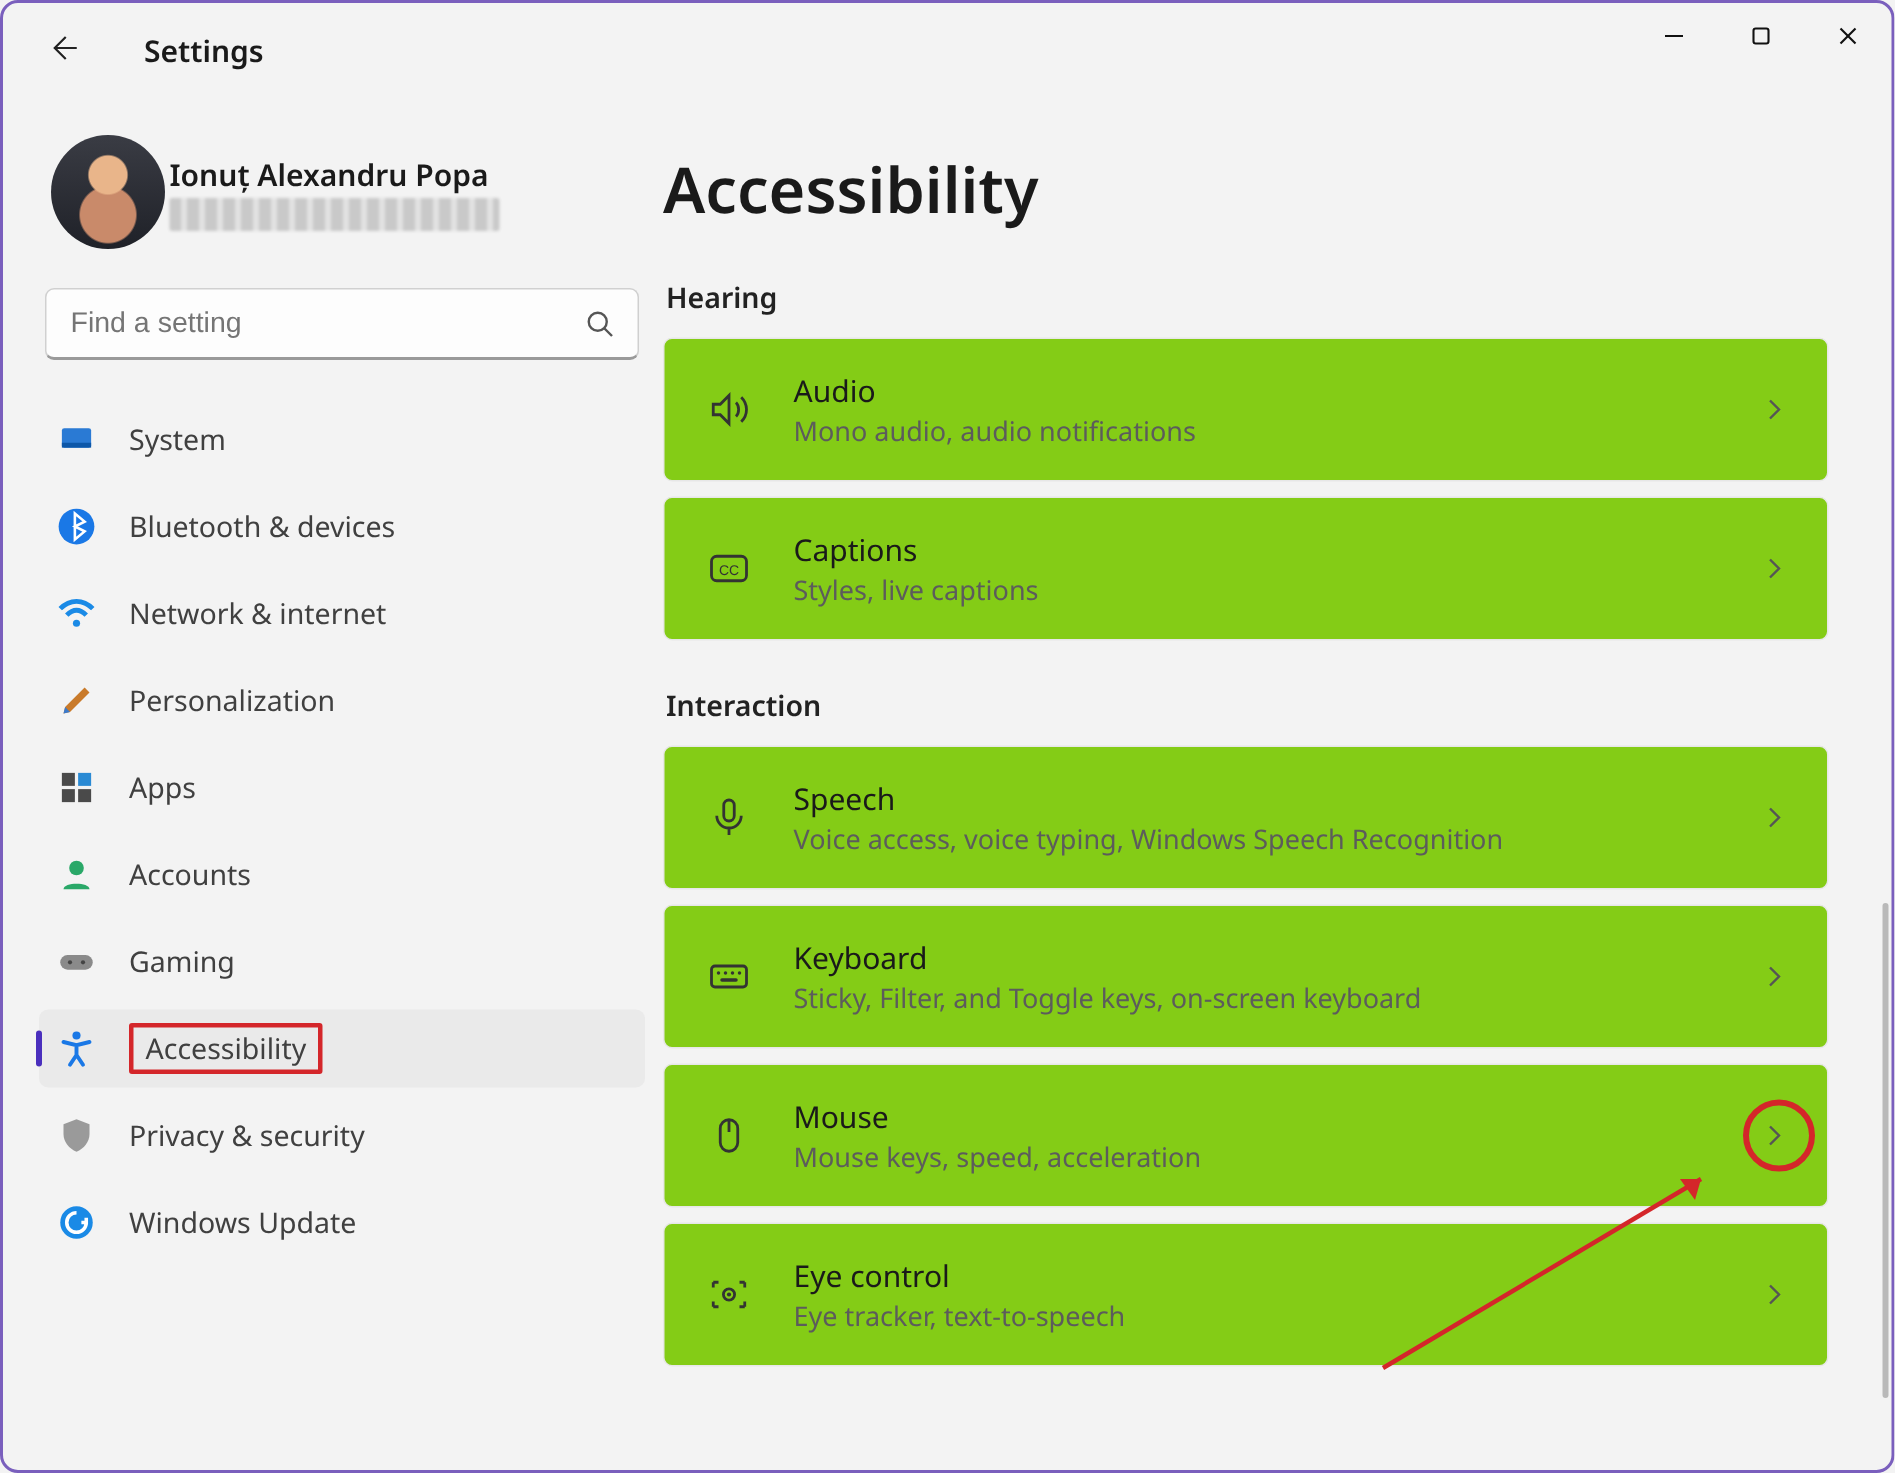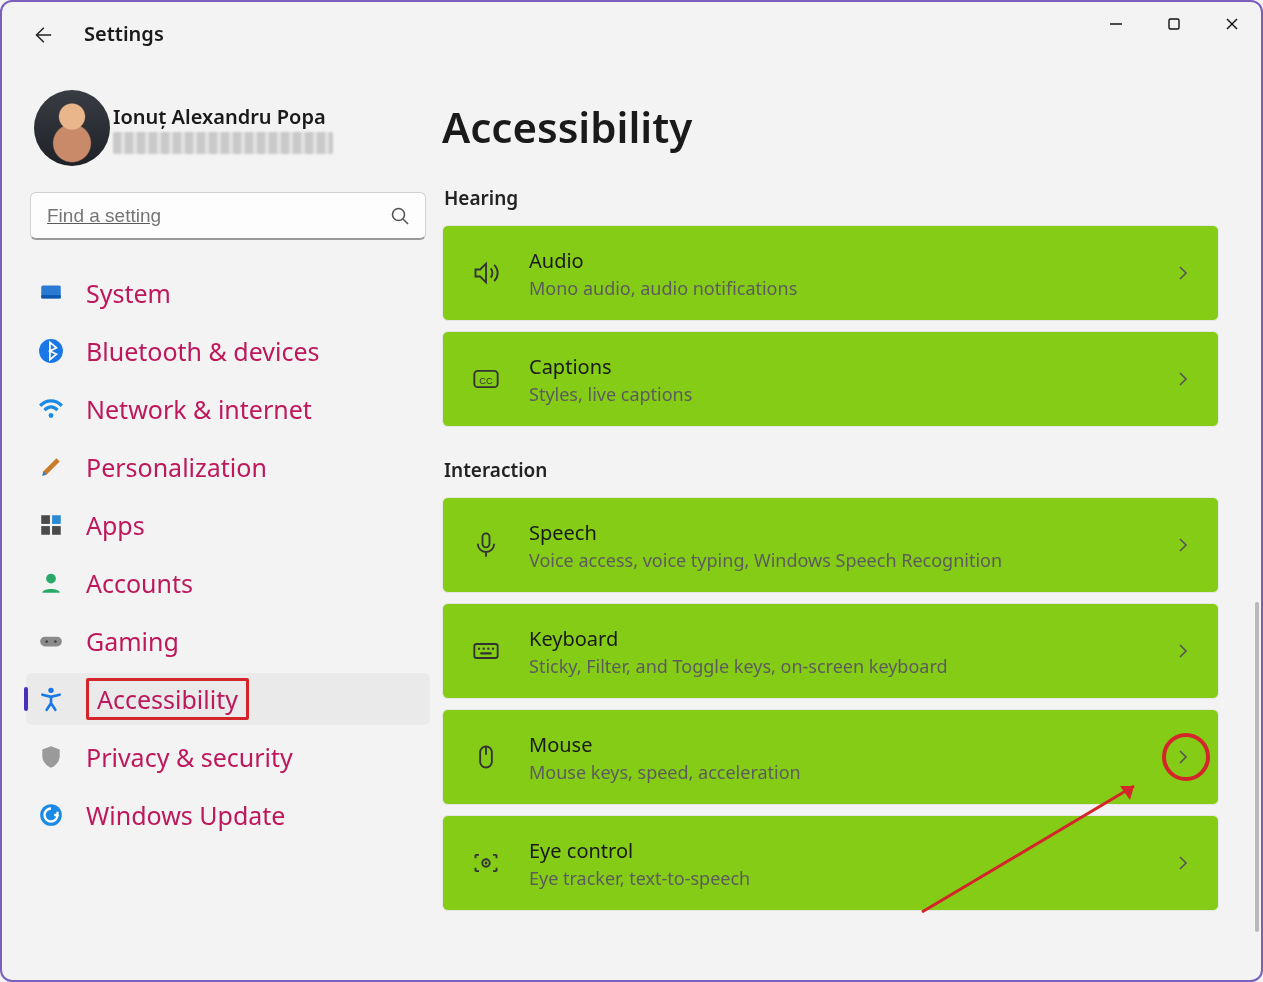--- a/index.html
+++ b/index.html
@@ -32,22 +32,22 @@
     width: 58px; height: 40px;
     display: flex; align-items: center; justify-content: center;
     cursor: pointer;
     font-size: 14px;
     color: #111;
   }
   .titlebtn svg { width: 14px; height: 14px; }
   .header-row {
     position: absolute;
     top: 18px; left: 28px;
-    display: flex; align-items: flex-end;
-    gap: 24px;
+    display: flex; align-items: flex-start;
+    gap: 36px;
   }
   .back-arrow { width: 24px; height: 24px; display:flex;align-items:center;justify-content:center;cursor:pointer;}
   .app-title { font-size: 20px; font-weight: 600; color: #1a1a1a; margin-left: 6px;}
   .layout {
     position: absolute;
     top: 70px; left: 0; right: 0; bottom: 0;
     display: flex;
   }
   .sidebar {
     width: 440px;
@@ -91,39 +91,38 @@
     width: 100%;
     height: 48px;
     border-radius: 6px;
     border: 1px solid #d0d0d0;
     border-bottom: 2px solid #9a9a9a;
     background: #fdfdfd;
     padding: 0 46px 0 16px;
     font-size: 19px;
     color: #5a5a5a;
     outline: none;
-    text-decoration: underline;
   }
   .search-icon {
     position: absolute;
     right: 16px; top: 50%; transform: translateY(-50%);
     width: 20px; height:20px;
     color:#555;
   }
   .nav { display:flex; flex-direction:column; gap:0px; margin-top:6px;}
   .nav-item {
     height: 52px;
     display:flex;
     align-items:center;
     gap: 22px;
     padding: 0 10px 0 12px;
     border-radius: 6px;
     cursor: pointer;
-    font-size: 25px;
-    color: #be185d;
+    font-size: 19px;
+    color: #404040;
     position:relative;
     margin: 3px 0;
   }
   .nav-item.active {
     background: #eaeaea;
   }
   .nav-item.active::before {
     content:"";
     position:absolute;
     left:-2px; top:14px; bottom:14px;

